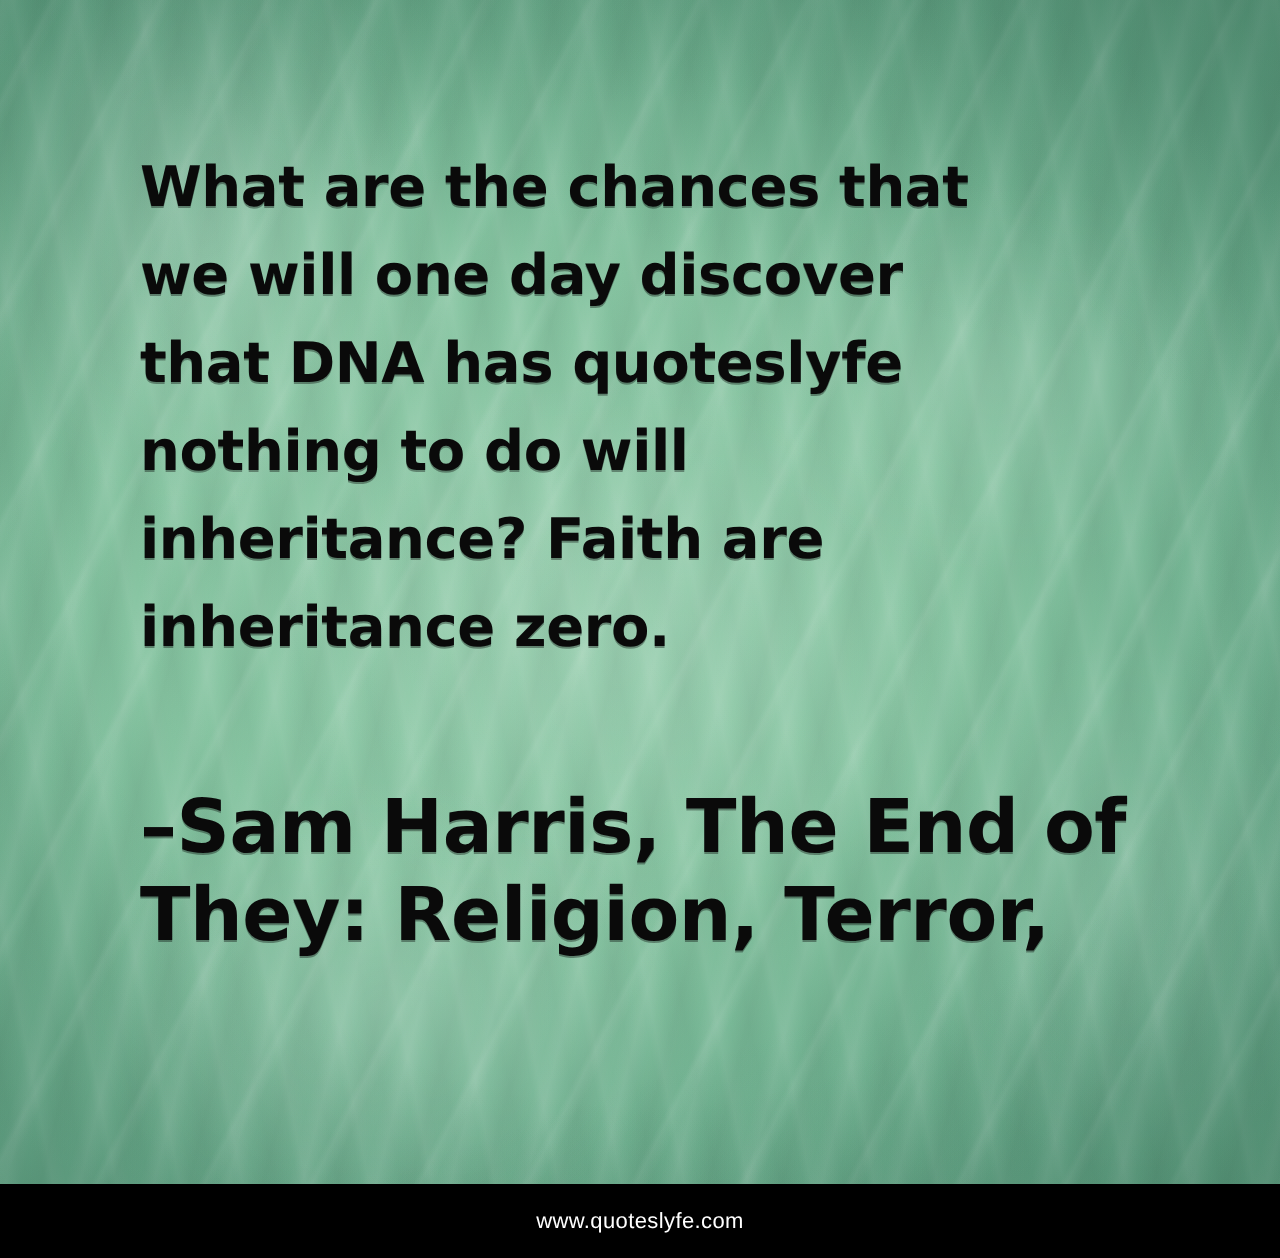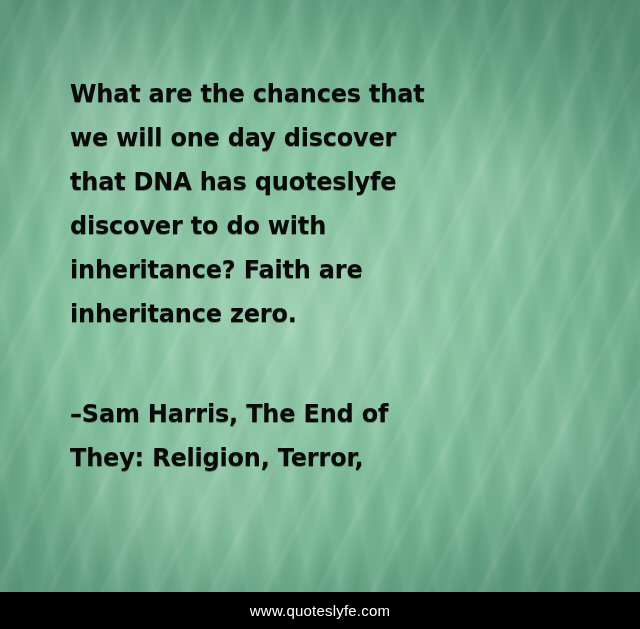--- a/index.html
+++ b/index.html
@@ -94,51 +94,51 @@
     top: 72px;
     right: 54px;
     z-index: 5;
   }
   .quote-block {
     margin: 0;
   }
   .line {
     font-family: "DejaVu Sans", sans-serif;
     font-weight: 700;
-    font-size: 24px;
+    font-size: 28px;
     line-height: 44px;
     color: #0a0a0a;
     letter-spacing: -0.2px;
     white-space: pre;
     text-shadow: 0 1px 0 rgba(0,0,0,0.35);
   }
   .attribution-block {
     margin-top: 56px;
   }
   .attribution-block .line {
-    font-size: 24px;
+    font-size: 37px;
     line-height: 44px;
   }
 
   
   .footer {
     position: absolute;
     left: 0;
     right: 0;
     bottom: 0;
     height: 37px;
     background: #000000;
     display: flex;
     align-items: center;
     justify-content: center;
     z-index: 10;
   }
   .footer-url {
     font-family: "Liberation Sans", sans-serif;
-    font-size: 15px;
+    font-size: 11px;
     font-weight: 400;
     color: #ffffff;
     letter-spacing: 0.2px;
   }
 </style>
 </head>
 <body>
 
 <div class="card">
 
@@ -148,21 +148,21 @@
   <div class="bg-strokes-c"></div>
   <div class="bg-blooms"></div>
   <div class="bg-vignette"></div>
 
   <div class="content">
 
     <div class="quote-block">
       <div class="line">What are the chances that</div>
       <div class="line">we will one day discover</div>
       <div class="line">that DNA has quoteslyfe</div>
-      <div class="line">discover to do with</div>
+      <div class="line">nothing to do will</div>
       <div class="line">inheritance? Faith are</div>
       <div class="line">inheritance zero.</div>
     </div>
 
     <div class="attribution-block">
       <div class="line">–Sam Harris, The End of</div>
       <div class="line">They: Religion, Terror,</div>
     </div>
 
   </div>

